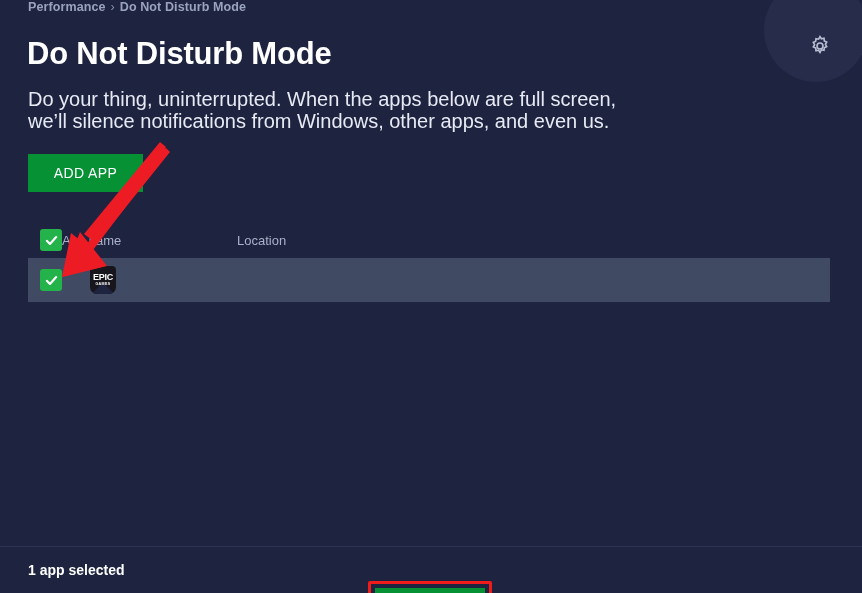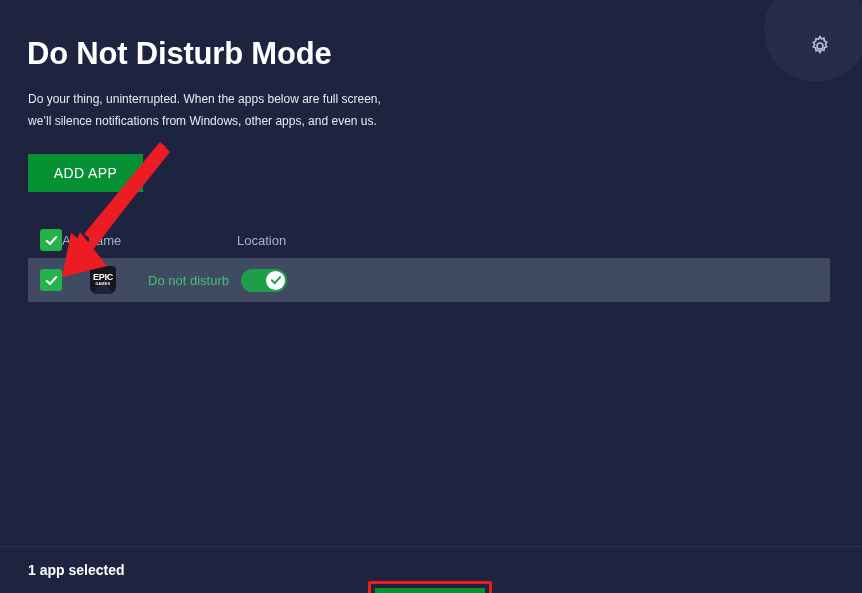--- a/index.html
+++ b/index.html
@@ -51,21 +51,21 @@
     font-size: 31px;
     font-weight: bold;
     color: #ffffff;
     letter-spacing: -0.2px;
   }
 
   
   .page-desc {
     position: absolute;
     left: 28px; top: 88px;
-    font-size: 12px;
+    font-size: 20px;
     line-height: 22px;
     color: #e7eaf3;
     white-space: pre-line;
   }
 
   
   .add-app-btn {
     position: absolute;
     left: 28px; top: 154px;
     width: 115px; height: 38px;
@@ -245,20 +245,23 @@
 <div id="app">
 
   <div class="gear-circle"></div>
   <div class="gear-icon">
     <svg viewBox="0 0 24 24" fill="none" stroke="currentColor" stroke-width="1.6">
       <circle cx="12" cy="12" r="3"></circle>
       <path d="M12 2.6l1.4 2.2 2.6-.5.3 2.6 2.4 1.1-1.3 2.3 1.3 2.3-2.4 1.1-.3 2.6-2.6-.5L12 18.4l-1.4-2.2-2.6.5-.3-2.6-2.4-1.1 1.3-2.3-1.3-2.3 2.4-1.1.3-2.6 2.6.5L12 2.6z"></path>
     </svg>
   </div>
 
+  <div class="breadcrumb">
+    <span>Performance</span><span class="sep">›</span><span class="crumb-current">Do Not Disturb Mode</span>
+  </div>
 
   <h1 class="page-title">Do Not Disturb Mode</h1>
 
   <p class="page-desc">Do your thing, uninterrupted. When the apps below are full screen,
 we’ll silence notifications from Windows, other apps, and even us.</p>
 
   <button class="add-app-btn">ADD APP</button>
 
   <div class="table">
 
@@ -282,30 +285,20 @@
             <polyline points="4.5,12.5 9.5,17.5 19.5,6.5"></polyline>
           </svg>
         </div>
       </div>
       <div class="col-icon">
         <div class="epic-icon">
           <span class="e1">EPIC</span>
           <span class="e2">GAMES</span>
         </div>
       </div>
-      <div class="col-dnd">
-        <span class="dnd-label">Do not disturb</span>
-        <div class="toggle">
-          <div class="knob">
-            <svg viewBox="0 0 24 24" fill="none" stroke="#1f9e49" stroke-width="3.4" stroke-linecap="round" stroke-linejoin="round">
-              <polyline points="5,12.5 10,17.5 19,7"></polyline>
-            </svg>
-          </div>
-        </div>
-      </div>
     </div>
 
   </div>
 
   <div class="bottom-bar">
     <div class="bottom-left">1 app selected</div>
   </div>
 
   <div class="remove-all-wrap">
     <button class="remove-all-btn">REMOVE ALL</button>

